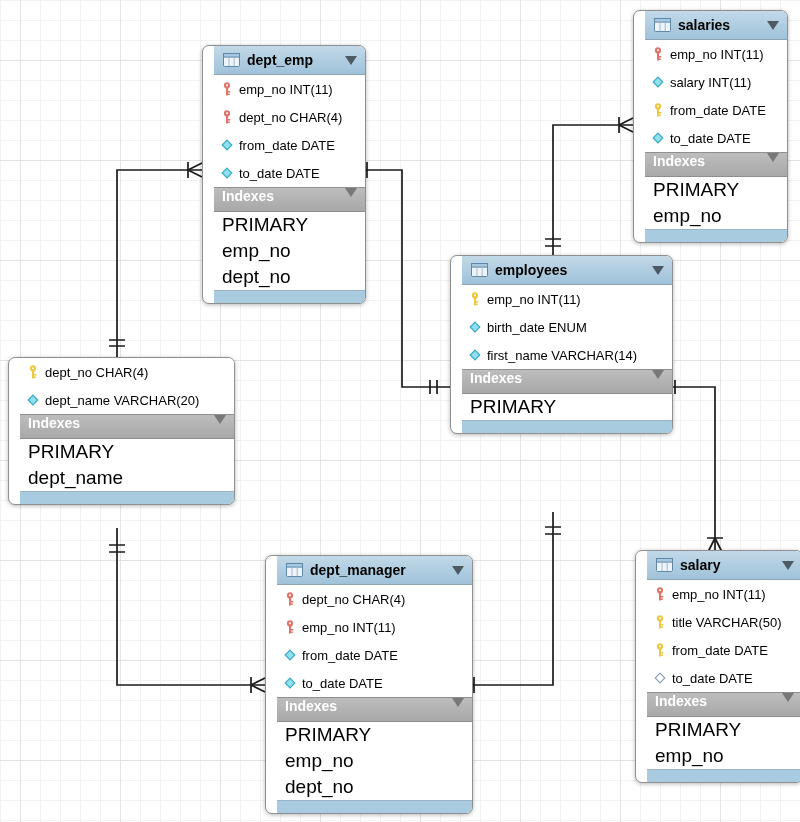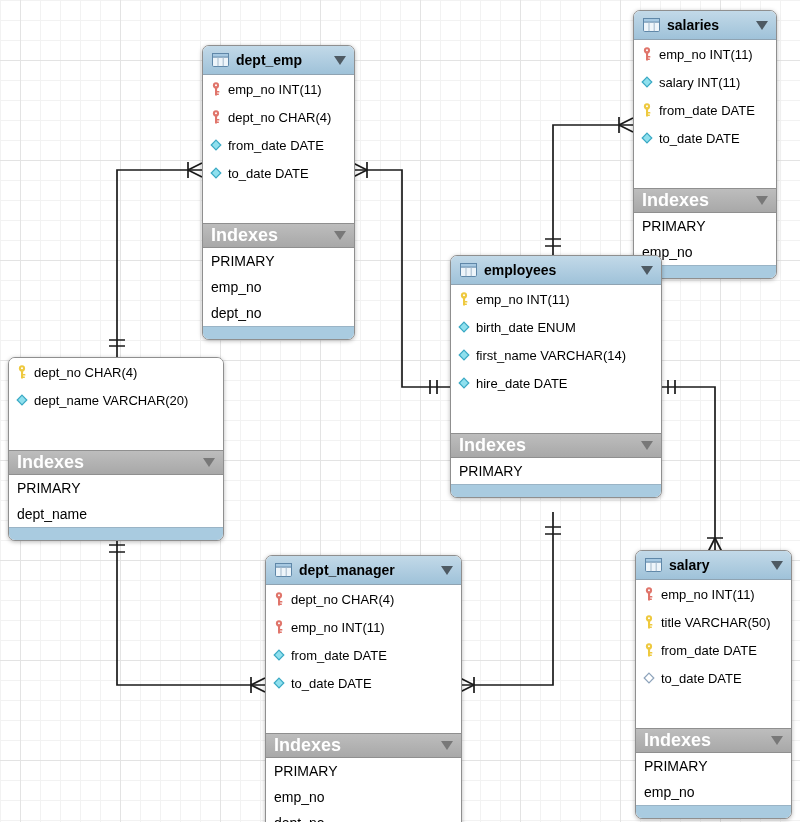--- a/index.html
+++ b/index.html
@@ -14,39 +14,40 @@
       linear-gradient(to bottom,#f2f2f2 1px,transparent 1px);
     background-size:100px 100px,100px 100px,20px 20px,20px 20px;
     background-position:20px 0,0 60px,0 0,0 0;
   }
   #rels{position:absolute;left:0;top:0;z-index:1;}
   #rels path{stroke:#1b1b1b;stroke-width:1.7;fill:none;}
   .table{
     position:absolute;z-index:2;background:#fff;
     border:1px solid #8f8f8f;border-radius:7px;overflow:hidden;
     box-shadow:0 1px 4px rgba(0,0,0,.28);
+    padding-left:11px;
   }
   .thead{
     height:28px;display:flex;align-items:center;gap:7px;padding:0 8px 0 9px;
     background:linear-gradient(#c2d9e8,#9fc2d9);
     border-bottom:1px solid #8fa3b2;
   }
   .tname{font-weight:bold;font-size:14px;color:#000;}
   .tri{width:0;height:0;border-left:6px solid transparent;border-right:6px solid transparent;
        border-top:9px solid #4e5a63;margin-left:auto;}
   .tri.gray{border-top-color:#787878;}
   .frow{display:flex;align-items:center;gap:6px;height:28px;padding:0 4px 0 7px;font-size:13px;color:#000;background:#fff;}
   .fi{flex:0 0 auto;display:block;}
   .ihead{
-    height:23px;display:flex;align-items:center;padding:0 8px;
+    height:23px;display:flex;align-items:flex-start;padding:0 8px;
     background:linear-gradient(#bdbdbd,#a8a8a8);
     border-top:1px solid #8f8f8f;border-bottom:1px solid #8f8f8f;
-    color:#fff;font-weight:bold;font-size:18px;margin-top:36px;
+    color:#fff;font-weight:bold;font-size:14px;
   }
-  .irow{height:26px;display:flex;align-items:center;padding:0 8px;font-size:14px;color:#000;background:#fff;}
+  .irow{height:26px;display:flex;align-items:center;padding:0 8px;font-size:19px;color:#000;background:#fff;}
   .tfoot{height:12px;background:#a9cbe0;border-top:1px solid #9ab4c6;}
   .red-key{fill:#e0756b;}
   .yellow-key{fill:#eec93f;}
   .cyan-diamond{fill:#8fe0ee;stroke:#3aa9c4;stroke-width:1.2;}
   .hollow-diamond{fill:#ffffff;stroke:#8da3bb;stroke-width:1.2;}
 </style>
 </head>
 <body>
 
 <svg width="0" height="0" style="position:absolute">
@@ -229,26 +230,20 @@
           <use href="#icon-diamond"></use>
         </svg>
       <span>birth_date ENUM</span>
     </div>
     <div class="frow">
       <svg class="fi cyan-diamond" width="12" height="12" viewBox="0 0 12 12">
           <use href="#icon-diamond"></use>
         </svg>
       <span>first_name VARCHAR(14)</span>
     </div>
-    <div class="frow">
-      <svg class="fi cyan-diamond" width="12" height="12" viewBox="0 0 12 12">
-          <use href="#icon-diamond"></use>
-        </svg>
-      <span>hire_date DATE</span>
-    </div>
     <div class="ihead">
       <span>Indexes</span>
       <span class="tri gray"></span>
     </div>
     <div class="irow">PRIMARY</div>
     <div class="tfoot"></div>
   </div>
 
   <div class="table" style="left:265px;top:555px;width:195px">
     <div class="thead">

